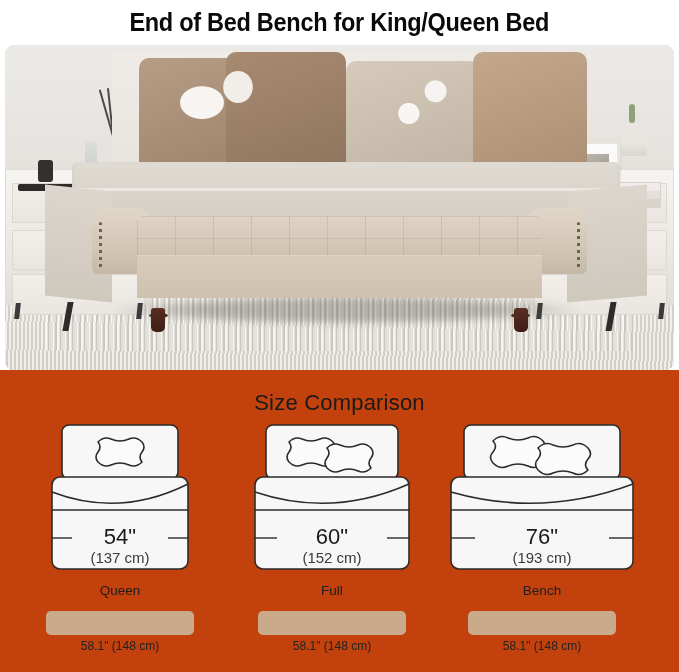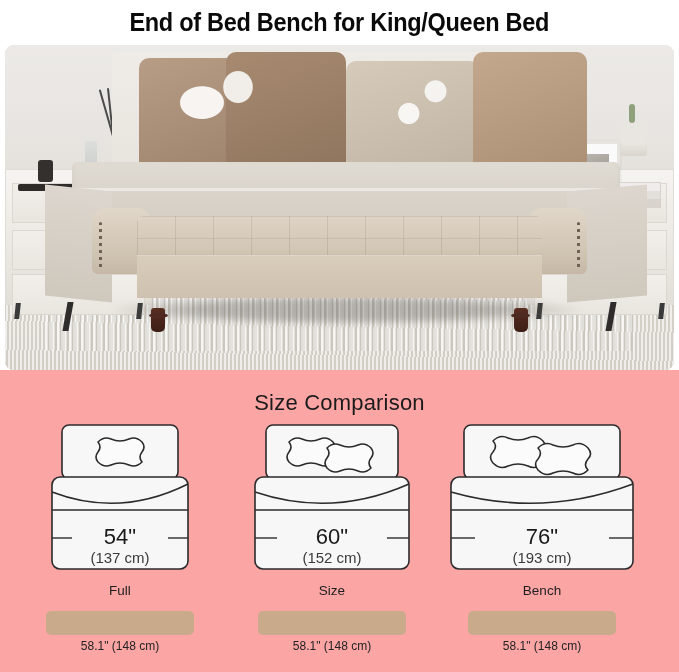--- a/index.html
+++ b/index.html
@@ -241,21 +241,21 @@
   
   .bench-shadow{
     position:absolute; left:16%; bottom:14%; width:70%; height:9%;
     background:radial-gradient(ellipse at center, rgba(90,85,78,.35) 0 45%, transparent 72%);
     filter:blur(3px);
   }
 
   
   .compare{
     position:absolute; left:0; top:370px; width:679px; height:302px;
-    background:#fca5a5;
+    background:#c2410c;
   }
   .compare-title{
     text-align:center;
     font-size:22px;
     color:#1b1b1b;
     font-weight:normal;
     padding-top:20px;
     letter-spacing:.2px;
   }
 
@@ -387,21 +387,21 @@
 
         <path d="M2 70 q68 26 136 -8" fill="none" stroke="#2b2b2b" stroke-width="1.6"></path>
         <path d="M2 88 L138 88" fill="none" stroke="#2b2b2b" stroke-width="1.4"></path>
 
         <path d="M2 116 L22 116" stroke="#2b2b2b" stroke-width="1.4"></path>
         <path d="M118 116 L138 116" stroke="#2b2b2b" stroke-width="1.4"></path>
 
         <text x="70" y="122" text-anchor="middle" font-family="Liberation Sans, sans-serif" font-size="22" fill="#1a1a1a">54"</text>
         <text x="70" y="141" text-anchor="middle" font-family="Liberation Sans, sans-serif" font-size="15" fill="#3a3a3a">(137 cm)</text>
       </svg>
-      <div class="bed-label">Full</div>
+      <div class="bed-label">Queen</div>
       <div class="bar-wrap">
         <div class="bench-bar" style="width:148px;background:#c9ab8b"></div>
         <div class="bar-label">58.1" (148 cm)</div>
       </div>
     </div>
 
     <div class="bed-col c1">
       <svg class="bed-svg" width="158" height="155" viewBox="0 0 158 155">
         <rect x="13" y="3" width="132" height="54" rx="7" fill="#f7f7f7" stroke="#2b2b2b" stroke-width="1.6"></rect>
 
@@ -409,21 +409,21 @@
 
         <path d="M74 26 q6 -6 13 -3 q9 4 18 0 q7 -3 13 3 q4 5 0 10 q-4 5 0 10 q-6 6 -13 3 q-9 -4 -18 0 q-7 3 -13 -3 q-4 -5 0 -10 q4 -5 0 -10 z" fill="#fbfbfb" stroke="#2b2b2b" stroke-width="1.6" stroke-linejoin="round"></path>
         <rect x="2" y="55" width="154" height="92" rx="8" fill="#f7f7f7" stroke="#2b2b2b" stroke-width="1.6"></rect>
         <path d="M2 70 q77 26 154 -8" fill="none" stroke="#2b2b2b" stroke-width="1.6"></path>
         <path d="M2 88 L156 88" fill="none" stroke="#2b2b2b" stroke-width="1.4"></path>
         <path d="M2 116 L24 116" stroke="#2b2b2b" stroke-width="1.4"></path>
         <path d="M134 116 L156 116" stroke="#2b2b2b" stroke-width="1.4"></path>
         <text x="79" y="122" text-anchor="middle" font-family="Liberation Sans, sans-serif" font-size="22" fill="#1a1a1a">60"</text>
         <text x="79" y="141" text-anchor="middle" font-family="Liberation Sans, sans-serif" font-size="15" fill="#3a3a3a">(152 cm)</text>
       </svg>
-      <div class="bed-label">Size</div>
+      <div class="bed-label">Full</div>
       <div class="bar-wrap">
         <div class="bench-bar" style="width:148px;background:#c9ab8b"></div>
         <div class="bar-label">58.1" (148 cm)</div>
       </div>
     </div>
 
     <div class="bed-col c2">
       <svg class="bed-svg" width="186" height="155" viewBox="0 0 186 155">
         <rect x="15" y="3" width="156" height="54" rx="7" fill="#f7f7f7" stroke="#2b2b2b" stroke-width="1.6"></rect>
         <path d="M44 19 q7 -7 15 -3 q10 4 20 0 q8 -4 15 3 q5 6 0 11 q-5 6 0 11 q-7 7 -15 3 q-10 -4 -20 0 q-8 4 -15 -3 q-5 -6 0 -11 q5 -6 0 -11 z" fill="#fbfbfb" stroke="#2b2b2b" stroke-width="1.6" stroke-linejoin="round"></path>

